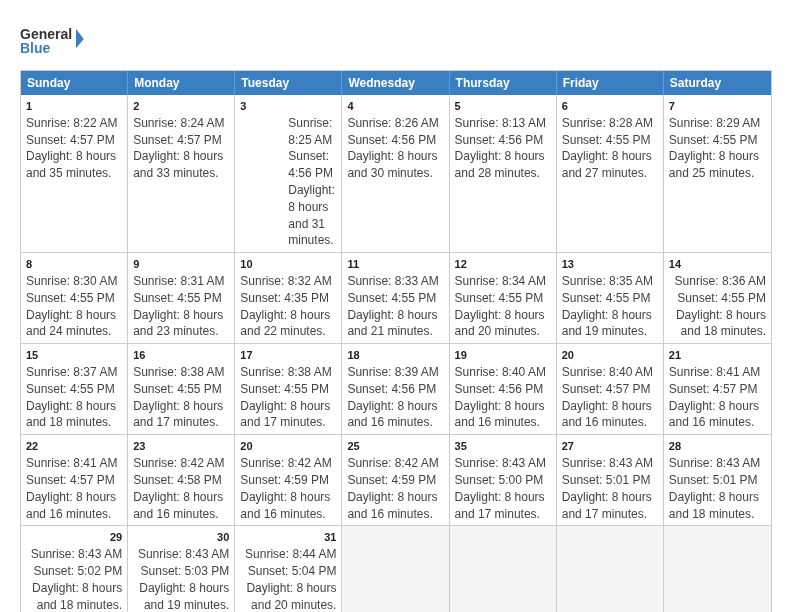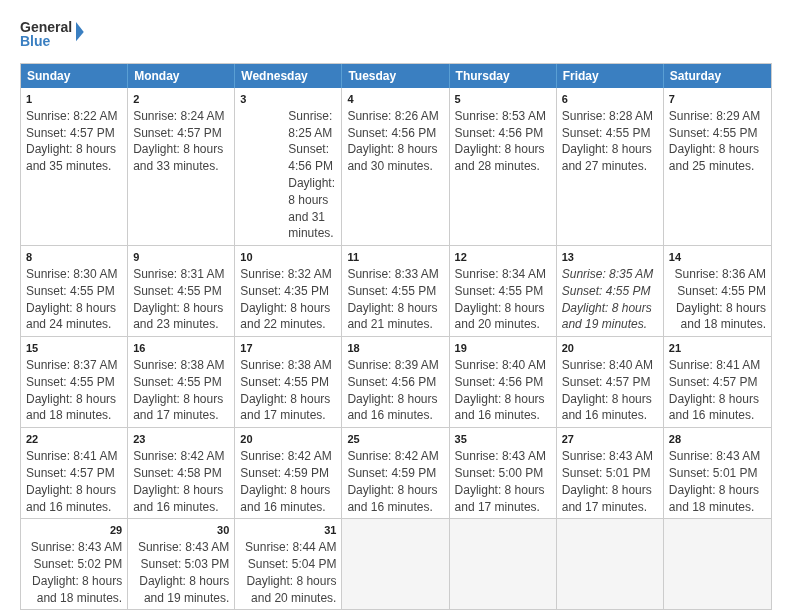--- a/index.html
+++ b/index.html
@@ -6,21 +6,21 @@
     body {
       width: 792px;
       height: 612px;
       font-family: Arial, sans-serif;
       background: #fff;
       overflow: hidden;
     }
     .page {
       width: 792px;
       height: 612px;
-      padding: 18px 20px 12px 20px;
+      padding: 25px 20px 12px 20px;
       display: flex;
       flex-direction: column;
     }
     .header {
       display: flex;
       justify-content: space-between;
       align-items: flex-start;
       margin-bottom: 10px;
     }
     .logo {
@@ -114,22 +114,22 @@
     <div class="title-block">
       <h1></h1>
       <h2></h2>
     </div>
   </div>
 
   <div class="calendar">
     <div class="cal-header">
     <div class="cal-header-cell">Sunday</div>
         <div class="cal-header-cell">Monday</div>
+        <div class="cal-header-cell">Tuesday</div>
         <div class="cal-header-cell">Wednesday</div>
-        <div class="cal-header-cell">Tuesday</div>
         <div class="cal-header-cell">Thursday</div>
         <div class="cal-header-cell">Friday</div>
         <div class="cal-header-cell">Saturday</div>
       </div>
     <div class="cal-body">
     <div class="cal-row">
           <div class="cal-cell">
             <span class="day-num">1</span>
             <div class="day-info" style="white-space: pre-line;">Sunrise: 8:22 AM
 Sunset: 4:57 PM
@@ -152,21 +152,21 @@
           </div>
           <div class="cal-cell">
             <span class="day-num">4</span>
             <div class="day-info" style="white-space: pre-line;">Sunrise: 8:26 AM
 Sunset: 4:56 PM
 Daylight: 8 hours
 and 30 minutes.</div>
           </div>
           <div class="cal-cell">
             <span class="day-num">5</span>
-            <div class="day-info" style="white-space: pre-line;">Sunrise: 8:53 AM
+            <div class="day-info" style="white-space: pre-line;">Sunrise: 8:13 AM
 Sunset: 4:56 PM
 Daylight: 8 hours
 and 28 minutes.</div>
           </div>
           <div class="cal-cell">
             <span class="day-num">6</span>
             <div class="day-info" style="white-space: pre-line;">Sunrise: 8:28 AM
 Sunset: 4:55 PM
 Daylight: 8 hours
 and 27 minutes.</div>
@@ -210,21 +210,21 @@
           </div>
           <div class="cal-cell">
             <span class="day-num">12</span>
             <div class="day-info" style="white-space: pre-line;">Sunrise: 8:34 AM
 Sunset: 4:55 PM
 Daylight: 8 hours
 and 20 minutes.</div>
           </div>
           <div class="cal-cell">
             <span class="day-num">13</span>
-            <div class="day-info" style="white-space: pre-line; font-style: italic;">Sunrise: 8:35 AM
+            <div class="day-info" style="white-space: pre-line;">Sunrise: 8:35 AM
 Sunset: 4:55 PM
 Daylight: 8 hours
 and 19 minutes.</div>
           </div>
           <div class="cal-cell">
             <span class="day-num">14</span>
             <div class="day-info" style="white-space: pre-line; text-align: right;">Sunrise: 8:36 AM
 Sunset: 4:55 PM
 Daylight: 8 hours
 and 18 minutes.</div>

